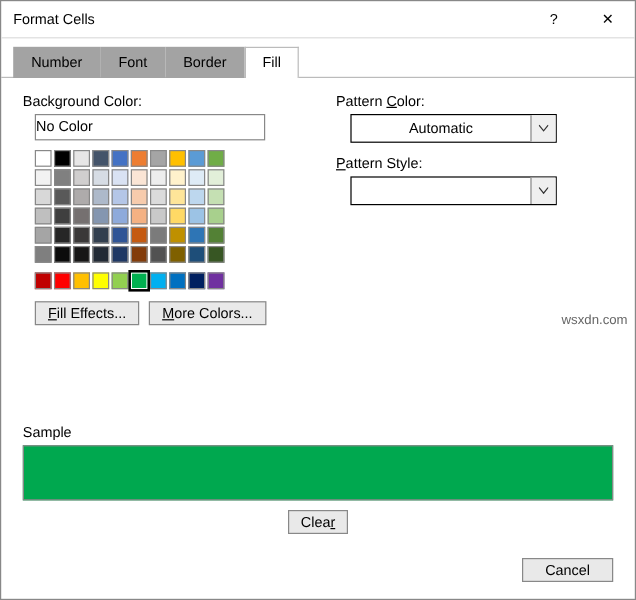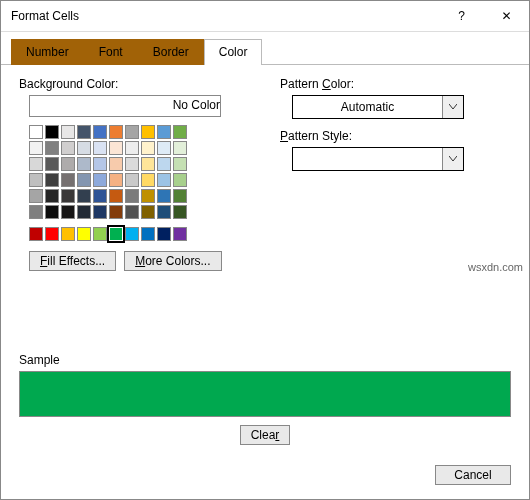--- a/index.html
+++ b/index.html
@@ -1,26 +1,26 @@
 <!DOCTYPE html>
 <html><head>
 <meta charset="utf-8">
 <style>
 html,body{margin:0;padding:0;font-family:"Segoe UI",Tahoma,sans-serif;font-size:12px;color:#000;background:#fff}
 .dialog{width:530px;height:500px;box-sizing:border-box;border:1px solid #888;background:#fff;display:flex;flex-direction:column;position:relative}
 .titlebar{height:30px;display:flex;align-items:center;padding:0 0 0 10px;border-bottom:1px solid #ddd}
 .titlebar .title{flex:1;font-size:12px}
 .titlebar .tbtn{width:45px;height:30px;display:flex;align-items:center;justify-content:center;cursor:pointer}
 .tabs{display:flex;padding:6px 10px 0 10px;border-bottom:1px solid #bbb;height:26px;box-sizing:content-box}
-.tab{padding:5px 14px 4px;border:1px solid transparent;border-bottom:none;cursor:pointer;position:relative;top:1px;background:#a16207}
+.tab{padding:5px 14px 4px;border:1px solid transparent;border-bottom:none;cursor:pointer;position:relative;top:1px;background:#a3a3a3}
 .tab.active{border-color:#bbb;border-top:1px solid #bbb;background:#fff;z-index:2}
 .body{flex:1;padding:12px 18px 4px 18px;display:flex;gap:30px}
 .col{flex:1;min-width:0}
 .label{margin-bottom:4px}
-.nocolor{display:block;width:190px;height:20px;border:1px solid #888;text-align:right;line-height:19px;margin:2px 0 8px 10px;background:#fff;cursor:pointer}
+.nocolor{display:block;width:190px;height:20px;border:1px solid #888;text-align:left;line-height:19px;margin:2px 0 8px 10px;background:#fff;cursor:pointer}
 .swrow{display:flex;gap:2px;margin-bottom:2px;margin-left:10px}
 .sw{width:14px;height:14px;border:1px solid #888;cursor:pointer;box-sizing:border-box}
 .sw.sel{outline:2px solid #000;outline-offset:0;border:1px solid #fff;box-shadow:0 0 0 1px #000}
 .gap{height:6px}
 .btnrow{display:flex;gap:8px;margin-left:10px;margin-top:10px}
 .btn{height:20px;padding:0 10px;border:1px solid #888;background:#e9e9e9;cursor:pointer;font-family:inherit;font-size:12px}
 .combo{width:170px;height:22px;border:1px solid #000000;background:#fff;display:flex;align-items:center;margin:2px 0 10px 12px;cursor:pointer}
 .combo .cv{flex:1;text-align:center}
 .combo .car{width:20px;height:100%;border-left:1px solid #888;display:flex;align-items:center;justify-content:center;background:#efefef}
 .sample-area{padding:0 18px 4px}
@@ -46,21 +46,21 @@
       </div>
     <div class="tbtn">
         <span>✕</span>
       </div>
   </div>
 
   <div class="tabs" id="tabs">
       <div class="tab">Number</div>
       <div class="tab">Font</div>
       <div class="tab">Border</div>
-      <div class="tab active">Color</div>
+      <div class="tab active">Fill</div>
     </div>
 
   <div class="body">
 
     <div class="col">
       <div class="label">
         <span>Background Color:</span>
       </div>
       <div class="nocolor">
         <span>No Color</span>

